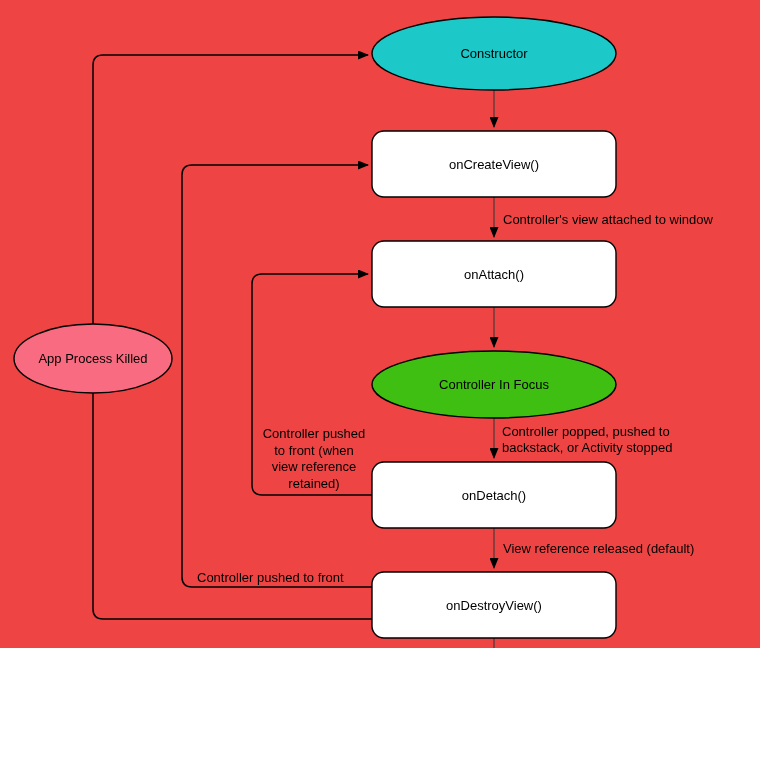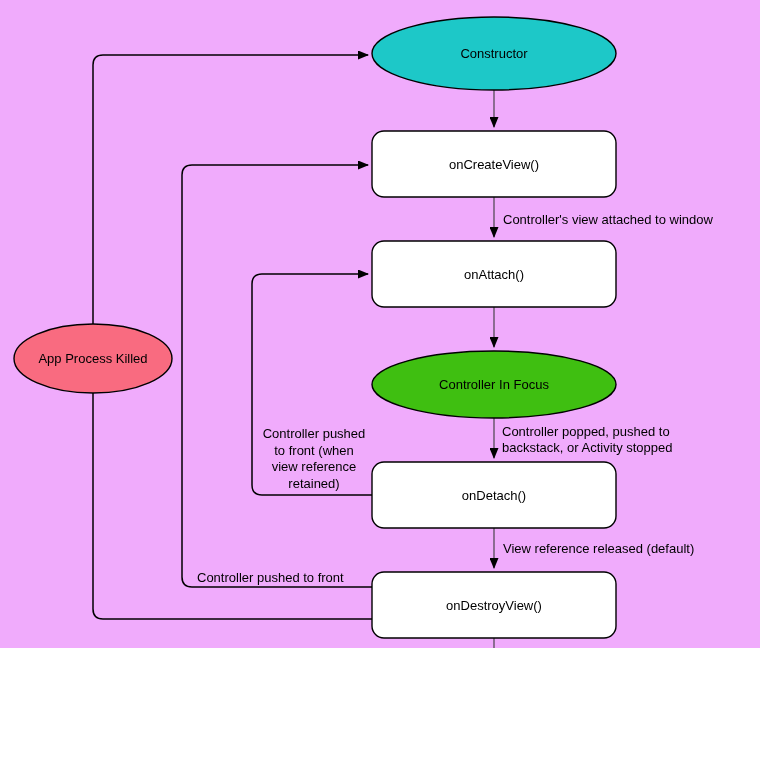--- a/index.html
+++ b/index.html
@@ -1,16 +1,16 @@
 <!DOCTYPE html>
 <html><head>
 <meta charset="utf-8">
 <style>
   html, body { margin: 0; padding: 0; background: #ffffff; }
-  .stage { position: relative; width: 760px; height: 648px; background: #f0abfc; overflow: hidden; }
+  .stage { position: relative; width: 760px; height: 648px; background: #ef4444; overflow: hidden; }
   svg text {
     font-family: "Liberation Sans", sans-serif;
     font-size: 13px;
     fill: #000;
   }
   .node-label  { text-anchor: middle; }
   .edge-label  { text-anchor: start; }
   .edge-label-center { text-anchor: middle; }
   .node-box {
     fill: #ffffff;

